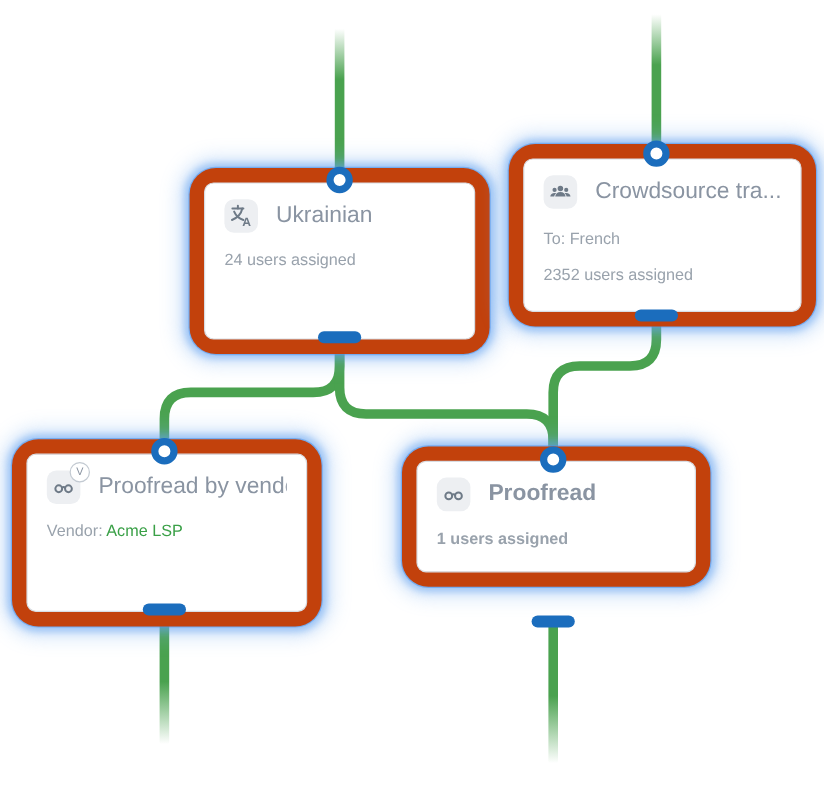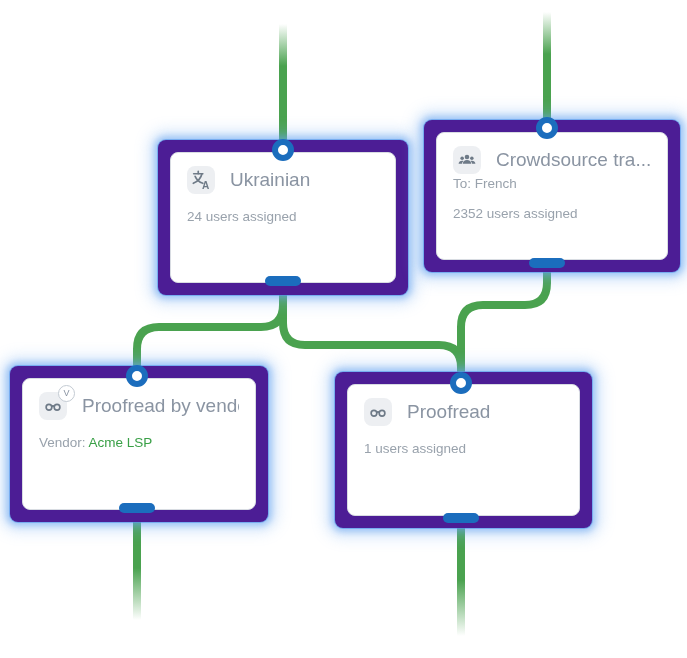--- a/index.html
+++ b/index.html
@@ -5,21 +5,21 @@
   html,body{margin:0;padding:0;}
   body{
     width:687px;height:658px;position:relative;overflow:hidden;
     background:#ffffff;
     font-family:"Liberation Sans", sans-serif;
   }
   #edges{position:absolute;left:0;top:0;z-index:0;}
 
   .node{
     position:absolute;z-index:2;box-sizing:border-box;
-    background:#4c1d95;border-radius:8px;padding:12px;
+    background:#c2410c;border-radius:22px;padding:12px;
     box-shadow:
       0 0 0 1px rgba(80,150,235,0.55),
       0 0 6px 4px rgba(95,160,240,0.50),
       0 0 14px 10px rgba(125,178,245,0.28);
   }
   .card{
     background:#ffffff;border:1px solid #d8dce2;border-radius:8px;
     width:100%;height:100%;box-sizing:border-box;
     padding:13px 16px;overflow:hidden;
   }
@@ -28,41 +28,41 @@
     width:28px;height:28px;flex:0 0 28px;background:#edeff2;border-radius:8px;
     display:flex;align-items:center;justify-content:center;position:relative;
   }
   .icon-box svg{display:block;}
   .title{
     font-size:19px;color:#8a94a2;white-space:nowrap;overflow:hidden;
   }
   .meta{
     margin-top:15px;font-size:13.5px;color:#99a2ac;white-space:nowrap;
   }
-  .meta.first{margin-top:2px;}
+  .meta.first{margin-top:17px;}
   .vendor-link{color:#3aa047;}
   .v-badge{
     position:absolute;top:-7px;right:-8px;width:15px;height:15px;
     background:#ffffff;border:1px solid #c3cad2;border-radius:50%;
     font-size:9px;line-height:15px;color:#8a94a2;text-align:center;
   }
   .port-in{
     position:absolute;width:22px;height:22px;border-radius:50%;
     background:#ffffff;border:6px solid #1b6dbd;box-sizing:border-box;z-index:3;
   }
   .port-out{
     position:absolute;width:36px;height:10px;border-radius:5px;
     background:#1b6dbd;z-index:3;
   }
 
   
   #node-translate {left:158px;top:140px;width:250px;height:155px;}
   #node-crowdsource{left:424px;top:120px;width:256px;height:152px;}
   #node-vendor     {left:10px; top:366px;width:258px;height:156px;}
-  #node-proofread  {left:335px;top:372px;width:257px;height:156px;}
+  #node-proofread  {left:335px;top:372px;width:257px;height:117px;font-weight:bold;}
 
   #node-translate  .port-in {left:114px;top:-1px;}
   #node-translate  .port-out{left:107px;top:136px;}
   #node-crowdsource .port-in {left:112px;top:-3px;}
   #node-crowdsource .port-out{left:105px;top:138px;}
   #node-vendor     .port-in {left:116px;top:-1px;}
   #node-vendor     .port-out{left:109px;top:137px;}
   #node-proofread  .port-in {left:115px;top:0px;}
   #node-proofread  .port-out{left:108px;top:141px;}
 </style>

